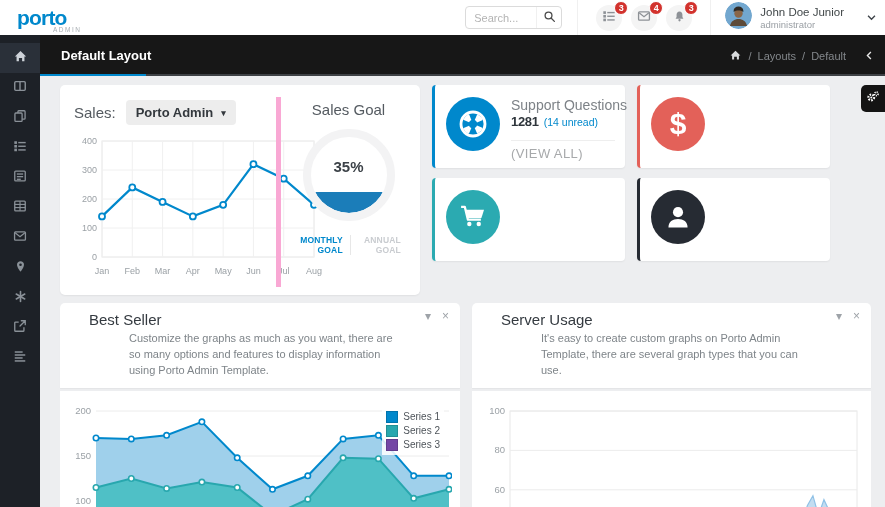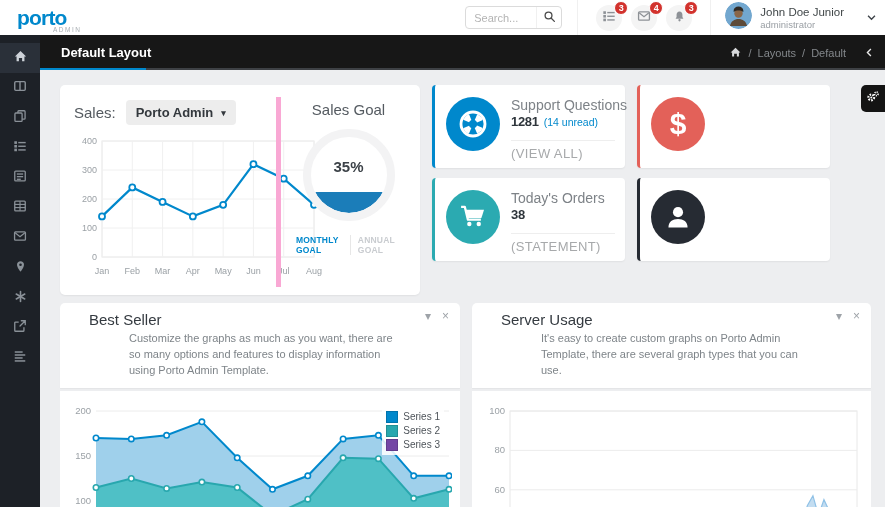--- a/index.html
+++ b/index.html
@@ -19,41 +19,41 @@
   .hdr-sep { width:1px; height:35px; background:#f0f0f0; }
   .notifs { display:flex; gap:9px; margin:0 18px; }
   .notif { position:relative; width:26px; height:26px; border-radius:50%; background:#f4f4f4; display:flex; align-items:center; justify-content:center; color:#8d9196; cursor:pointer; }
   .badge { position:absolute; top:-4px; right:-6px; min-width:14px; height:14px; border-radius:8px; background:#d2322d; color:#fff; font-size:9px; font-weight:bold; display:flex; align-items:center; justify-content:center; border:1px solid #fff; padding:0 3px; }
   .userbox { display:flex; align-items:center; margin:0 10px 0 14px; gap:8px; cursor:pointer; }
   .uname { font-size:11.5px; color:#414749; }
   .urole { font-size:9.5px; color:#9ba0a5; margin-top:1px; }
   .uchev { margin:0 8px 0 12px; display:flex; }
 
   
-  .titlebar { height:35px; background:#171717; display:flex; align-items:center; position:relative; }
+  .titlebar { height:41px; background:#171717; display:flex; align-items:center; position:relative; }
   .tb-toggle { width:40px; height:25px; display:flex; align-items:center; justify-content:center; cursor:pointer; background:#1d2127; }
   .tb-title { margin-left:21px; color:#fff; font-size:13px; font-weight:bold; }
   .tb-right { margin-left:auto; display:flex; align-items:center; color:#84888c; font-size:11px; gap:6px; }
   .tb-home { display:flex; color:#d8dadc; }
   .tb-chev { margin:0 10px 0 12px; display:flex; cursor:pointer; }
   .tb-line-gray { position:absolute; left:146px; right:0; bottom:0; height:2px; background:#3e4145; }
   .tb-line-blue { position:absolute; left:40px; width:106px; bottom:0; height:2px; background:#0088cc; z-index:1; }
 
   
   .sidebar { position:absolute; left:0; top:35px; bottom:0; width:40px; background:#1d2127; z-index:4; padding-top:8px; }
   .side-item { height:30px; display:flex; align-items:center; justify-content:center; color:#8a9198; cursor:pointer; }
   .side-item.active { background:#2a3039; color:#cdd2d8; }
 
   
   .settings-tab { position:absolute; right:0; top:85px; width:24px; height:27px; background:#141414; border-radius:5px 0 0 5px; display:flex; align-items:center; justify-content:center; z-index:6; cursor:pointer; }
 
   
   .content { position:absolute; left:40px; top:60px; right:0; bottom:0; overflow:hidden; padding:25px 13px 0 20px; }
   .row1 { display:flex; gap:12px; }
-  .sales-panel { width:360px; min-height:196px; background:#fff; border-radius:5px; box-shadow:0 1px 2px rgba(0,0,0,.06); display:flex; padding:12px 12px 8px 14px; }
+  .sales-panel { width:360px; min-height:196px; background:#fff; border-radius:5px; box-shadow:0 1px 2px rgba(0,0,0,.06); display:flex; padding:12px 12px 8px 14px;text-align:right; }
   .sales-left { flex:1; min-width:0; }
   .sales-head { display:flex; align-items:center; gap:10px; margin-top:3px; }
   .sales-label { font-size:15px; color:#545a60; }
   .sales-select { background:#ededed; border-radius:4px; padding:5px 10px; font-size:13px; font-weight:bold; color:#33383d; display:flex; gap:8px; align-items:center; cursor:pointer; }
   .caret { font-size:9px; color:#33383d; }
   .sales-chart { margin-top:8px; }
   .goal-col { width:132px; border-left:5px solid #f9a8d4; margin-left:4px; padding-left:8px; display:flex; flex-direction:column; align-items:center; }
   .goal-title { font-size:15px; color:#545a60; margin-top:4px; }
   .goal-circle { width:76px; height:76px; border:8px solid #f3f3f4; box-sizing:content-box; border-radius:50%; margin-top:11px; position:relative; background:#fff; overflow:hidden; }
   .goal-inner { position:absolute; inset:0; border-radius:50%; overflow:hidden; }
@@ -383,29 +383,20 @@
       </div>
       <div class="card" style="border-left-color: rgb(43, 170, 177);">
         <div class="card-circle" style="background: rgb(43, 170, 177);">
             <svg viewBox="0 0 16 16" width="28" height="28">
               <path d="M1.2 2.2h2.1l1.8 7.3h7.4" fill="none" stroke="#fff" stroke-width="1.3" stroke-linejoin="round"></path>
               <path d="M3.9 3.9h10.4l-1.5 4.6H5z" fill="#fff"></path>
               <circle cx="5.9" cy="12" r="1.25" fill="#fff"></circle>
               <circle cx="11.3" cy="12" r="1.25" fill="#fff"></circle>
             </svg>
           </div>
-        <div class="card-main">
-          <div class="card-title">Today's Orders</div>
-          <div class="card-vrow">
-            <span class="card-value">38</span>
-
-          </div>
-          <div class="card-div"></div>
-          <div class="card-link">(STATEMENT)</div>
-        </div>
       </div>
       <div class="card" style="border-left-color: rgb(38, 43, 51);">
         <div class="card-circle" style="background: rgb(38, 43, 51);">
             <svg viewBox="0 0 16 16" width="30" height="30" fill="#fff">
               <circle cx="8" cy="5.4" r="2.7"></circle>
               <path d="M2.9 13.6c0-3 2.2-4.5 5.1-4.5s5.1 1.5 5.1 4.5z"></path>
             </svg>
           </div>
       </div>
     </div>

